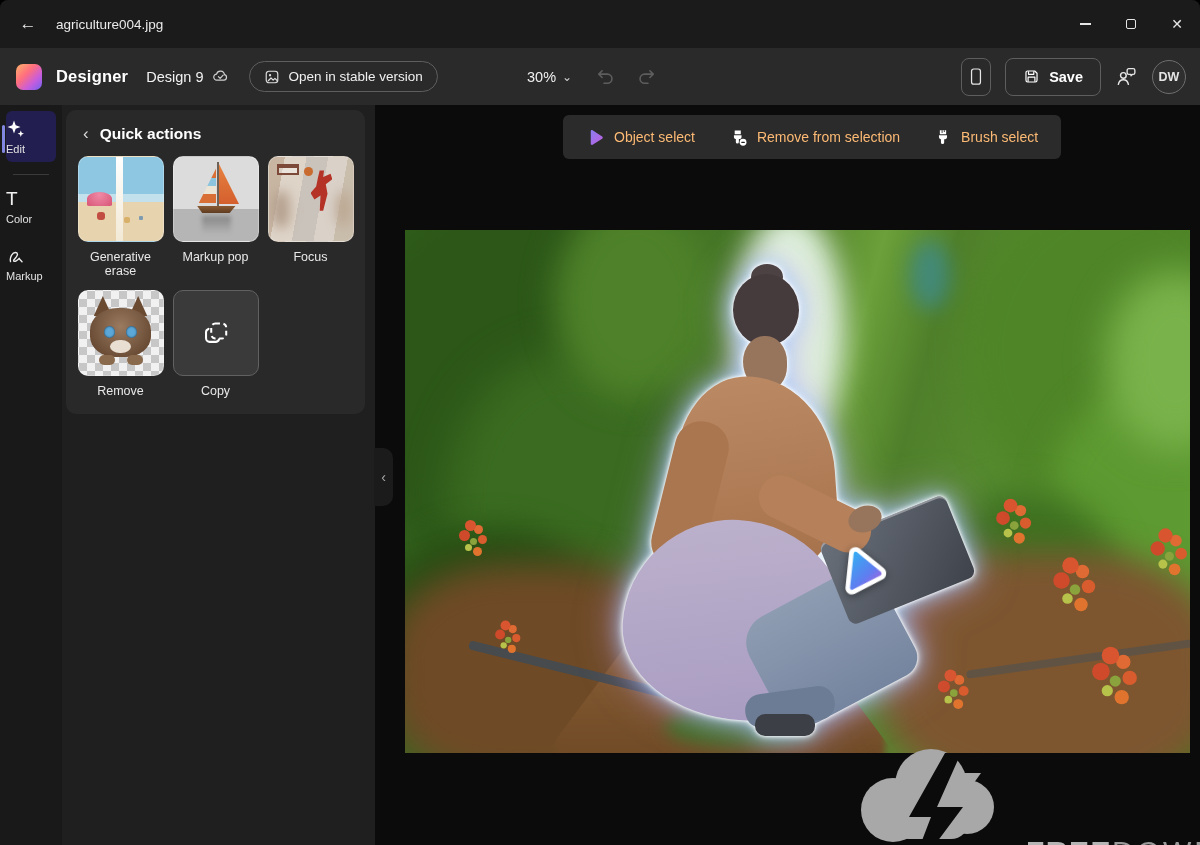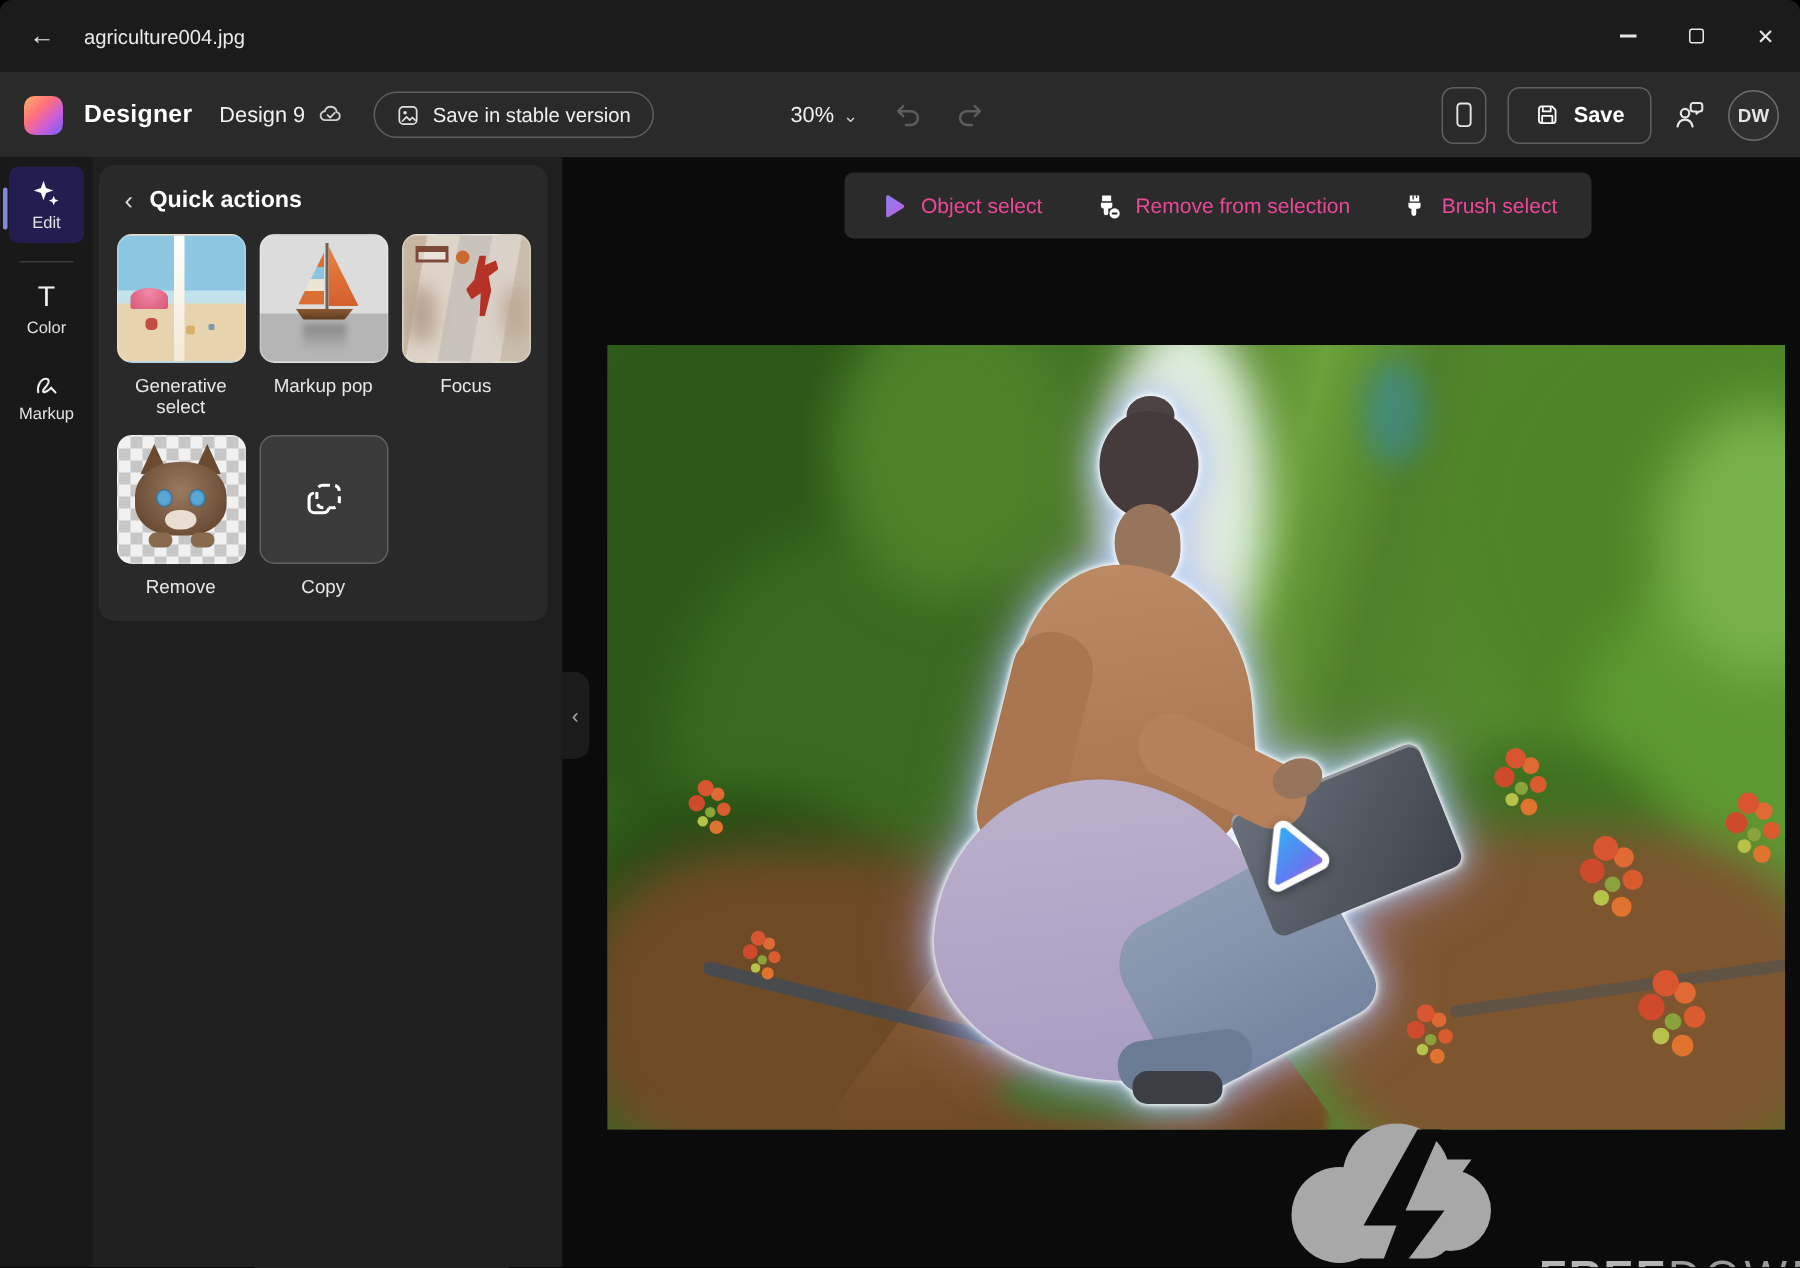--- a/index.html
+++ b/index.html
@@ -31,21 +31,21 @@
   .hist-btn { background:none; border:none; display:flex; cursor:default; }
   .hdr-right { position:absolute; right:14px; top:0; height:57px; display:flex; align-items:center; gap:14px; }
   .icon-rect-btn { width:30px; height:38px; border:1px solid #5e5e5e; border-radius:8px; background:transparent; display:flex; align-items:center; justify-content:center; cursor:pointer; }
   .save-btn { display:flex; align-items:center; gap:9px; height:38px; padding:0 17px; border:1px solid #5e5e5e; border-radius:8px; background:transparent; color:#ffffff; font-size:14.5px; font-weight:bold; cursor:pointer; font-family:inherit; }
   .ghost-icon-btn { background:none; border:none; display:flex; cursor:pointer; }
   .avatar { width:34px; height:34px; border-radius:50%; background:#2f2f2f; border:1px solid #6e6e6e; color:#e4e4e4; font-size:12.5px; font-weight:bold; display:flex; align-items:center; justify-content:center; cursor:pointer; }
 
   
   .body { position:absolute; left:0; top:105px; width:1200px; height:740px; display:flex; }
   .rail { width:62px; background:#191919; position:relative; flex:none; }
-  .rail-item { width:50px; margin:6px auto 0; border:none; background:none; border-radius:6px; padding:8px 0 7px; display:flex; flex-direction:column; align-items:center; gap:4px; color:#e2e2e2; font-size:11px; cursor:pointer; position:relative; font-family:inherit; }
+  .rail-item { width:50px; margin:6px auto 0; border:none; background:none; border-radius:6px; padding:8px 0 7px; display:flex; flex-direction:column; align-items:flex-start; gap:4px; color:#e2e2e2; font-size:11px; cursor:pointer; position:relative; font-family:inherit; }
   .rail-item.selected { background:#221e4f; }
   .rail-item.selected .sel-pill { position:absolute; left:-4px; top:14px; width:3px; height:28px; border-radius:2px; background:#8187e0; }
   .rail-div { width:36px; height:1px; background:#3a3a3a; margin:12px auto 6px; }
   .t-glyph { font-size:19px; line-height:20px; color:#f0f0f0; }
 
   .panel { width:313px; background:#1f1f1f; position:relative; flex:none; }
   .qa-card { margin:5px 10px 0 4px; background:#292929; border-radius:10px; padding:13px 11px 16px; }
   .qa-head { display:flex; align-items:center; gap:11px; margin:2px 0 13px 6px; }
   .qa-back { background:none; border:none; color:#dcdcdc; font-size:17px; cursor:pointer; line-height:16px; }
   .qa-title { color:#ffffff; font-size:15.5px; font-weight:bold; }
@@ -79,21 +79,21 @@
   .t-co .eye-l { left:30%; } .t-co .eye-r { right:30%; }
   .t-co .muzzle { position:absolute; left:38%; top:58%; width:24%; height:16%; border-radius:50%; background:#e8ded2; }
   .t-co .paws { position:absolute; left:24%; top:76%; width:20%; height:12%; border-radius:8px; background:#8a6a4c; box-shadow:28px 0 0 #8a6a4c; }
   .t-copy { background:#3a3a3a; border:1px solid #616161; display:flex; align-items:center; justify-content:center; }
 
   .collapse-handle { position:absolute; left:374px; top:343px; width:19px; height:58px; background:#1b1b1b; border-radius:0 10px 10px 0; display:flex; align-items:center; justify-content:center; color:#a9a9a9; font-size:14px; cursor:pointer; border:none; z-index:6; font-family:inherit; }
 
   
   .canvas { flex:1; position:relative; background:#0b0b0b; overflow:hidden; }
   .canvas-toolbar { position:absolute; left:188px; top:10px; height:44px; background:#2b2b2b; border-radius:6px; display:flex; align-items:center; padding:0 6px; z-index:5; }
-  .ct-item { display:flex; align-items:center; gap:9px; color:#ec4899; font-size:14px; padding:0 17px; height:44px; background:none; border:none; cursor:pointer; font-family:inherit; }
+  .ct-item { display:flex; align-items:center; gap:9px; color:#fdba74; font-size:14px; padding:0 17px; height:44px; background:none; border:none; cursor:pointer; font-family:inherit; }
 
   
   .photo { position:absolute; left:30px; top:125px; width:785px; height:523px; overflow:hidden; background:linear-gradient(105deg,#33601d 0%,#3e6f24 30%,#55842c 44%,#6ba03a 52%,#4f7f2a 60%,#5c9334 76%,#48761f 100%); }
   .fol { position:absolute; border-radius:50%; filter:blur(16px); }
   .f1 { left:-60px; top:-40px; width:320px; height:380px; background:#2c5718; }
   .f2 { left:40px; top:120px; width:260px; height:300px; background:#3a6b20; filter:blur(20px); }
   .f3 { left:-30px; top:300px; width:240px; height:200px; background:#224c12; }
   .f4 { left:150px; top:-30px; width:160px; height:200px; background:#4e8129; }
   .f5 { left:560px; top:-50px; width:300px; height:340px; background:#4f8527; }
   .f6 { left:640px; top:150px; width:220px; height:280px; background:#5d9a31; }
@@ -175,21 +175,21 @@
           </svg>
       </span>
       <button class="pill-btn">
         <span>
           <svg width="16" height="16" viewBox="0 0 18 18">
               <rect x="2.5" y="2.5" width="13" height="13" rx="3" fill="none" stroke="#e0e0e0" stroke-width="1.3"></rect>
               <circle cx="6.8" cy="7" r="1.3" fill="#e0e0e0"></circle>
               <path d="M4.5 13.5 l3.4-3.4 2.4 2.4 2-2 2.4 2.4" fill="none" stroke="#e0e0e0" stroke-width="1.3" stroke-linejoin="round"></path>
             </svg>
         </span>
-        <span>Save in stable version</span>
+        <span>Open in stable version</span>
       </button>
     </div>
 
     <div class="hdr-center">
       <div class="zoom-group">
         <span>30%</span>
         <span class="zoom-chev">⌄</span>
       </div>
       <button class="hist-btn">
         <svg width="21" height="21" viewBox="0 0 22 22">
@@ -261,21 +261,21 @@
           <button class="qa-back"><span>‹</span></button>
           <span class="qa-title">Quick actions</span>
         </div>
         <div class="qa-grid">
           <button class="qa-item">
             <span class="thumb t-ge">
                 <span class="stripe"></span>
                 <span class="umb"></span>
                 <span class="beachbits"></span>
               </span>
-            <span class="qa-label">Generative select</span>
+            <span class="qa-label">Generative erase</span>
           </button>
           <button class="qa-item">
             <span class="thumb t-cp">
                 <span class="mast"></span>
                 <span class="sail-l"></span>
                 <span class="sail-r"></span>
                 <span class="hull"></span>
                 <span class="refl"></span>
               </span>
             <span class="qa-label">Markup pop</span>

